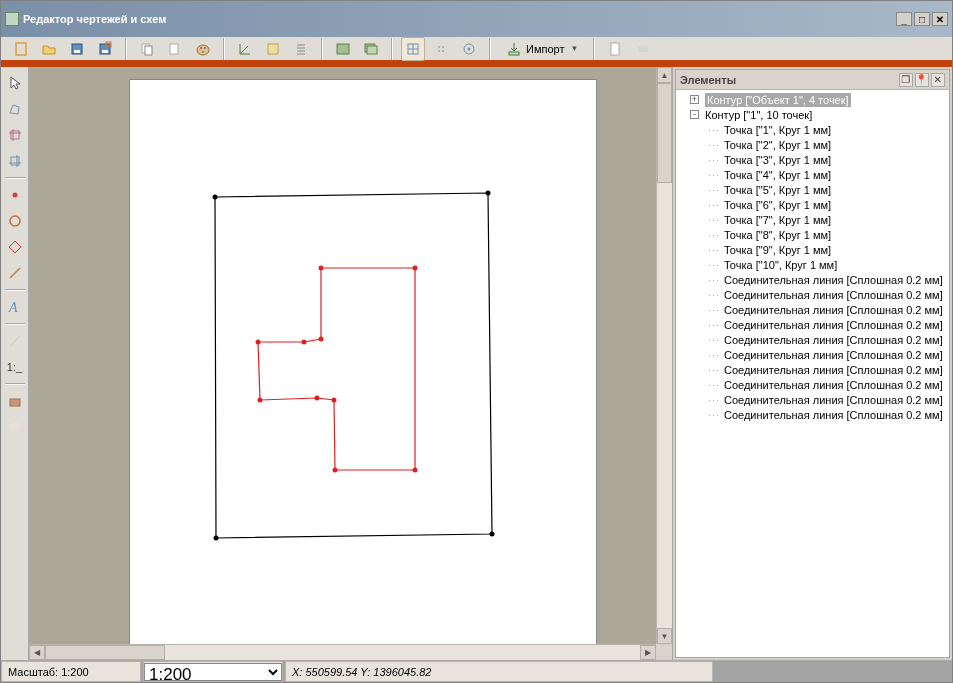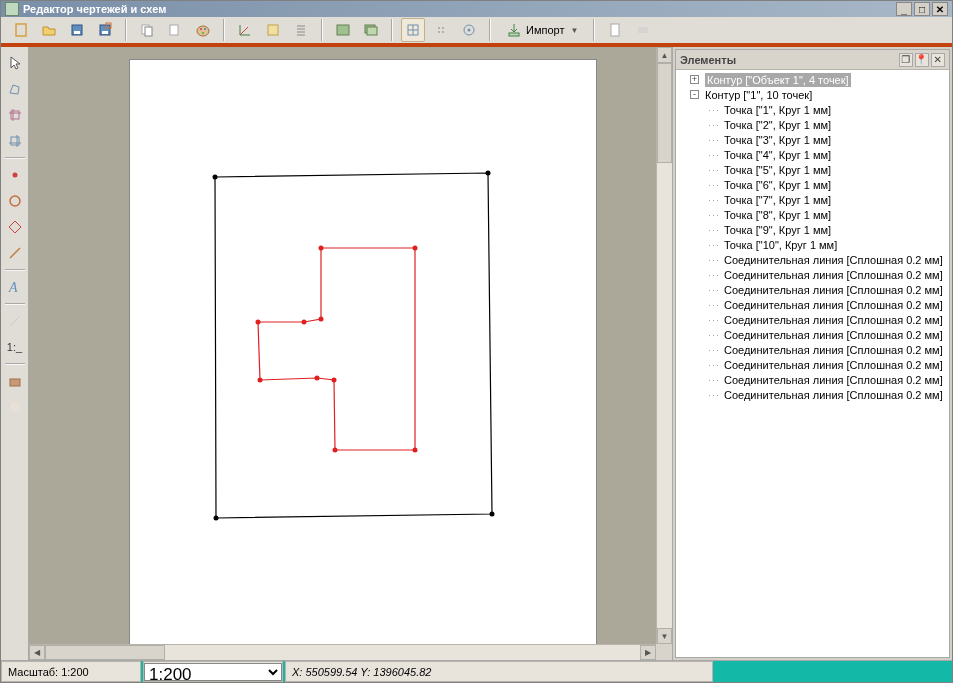--- a/index.html
+++ b/index.html
@@ -8,21 +8,21 @@
   font-size: 11px;
   background: #d4d0c8;
   width: 953px;
   height: 683px;
   overflow: hidden;
   display: flex;
   flex-direction: column;
   border: 1px solid #808080;
 }
 .titlebar {
-  height: 16px;
+  height: 36px;
   background: linear-gradient(to right, #7a8fa8, #a8b8c8);
   color: white;
   font-weight: bold;
   display: flex;
   align-items: center;
   padding: 0 4px;
 }
 .titlebar .app-icon {
   width: 14px; height: 14px; margin-right: 4px;
   background: #c0d8c0; border: 1px solid #668866;
@@ -34,21 +34,21 @@
   background: #d4d0c8;
   border: 1px solid #888;
   font-size: 10px;
   display: flex; align-items: center; justify-content: center;
   color: black;
   cursor: pointer;
 }
 .main-toolbar {
   height: 30px;
   background: #e0ddd6;
-  border-bottom: 4px solid #c2410c;
+  border-bottom: 7px solid #c2410c;
   display: flex;
   align-items: center;
   padding: 0 8px;
   gap: 4px;
 }
 .tb-sep {
   width: 1px; height: 22px;
   border-left: 1px solid #a8a8a8;
   border-right: 1px solid #f8f8f8;
   margin: 0 4px;
@@ -254,21 +254,21 @@
   opacity: 0.5;
 }
 .lyr-sep {
   width:1px; height:20px;
   border-left:1px solid #b0b0a8; border-right:1px solid #f4f4f0;
 }
 .lyr-help { font-size:12px; color:#888; display:flex; align-items:center; }
 
 .status-bar {
   height: 22px;
-  background: #14b8a6;
+  background: #a3a3a3;
   display: flex;
   align-items: center;
   border-top: 1px solid #a8a8a8;
   font-size: 11px;
 }
 .status-cell {
   height: 100%;
   display: flex; align-items: center;
   padding: 0 6px;
   border: 1px solid #b8b4ac;

